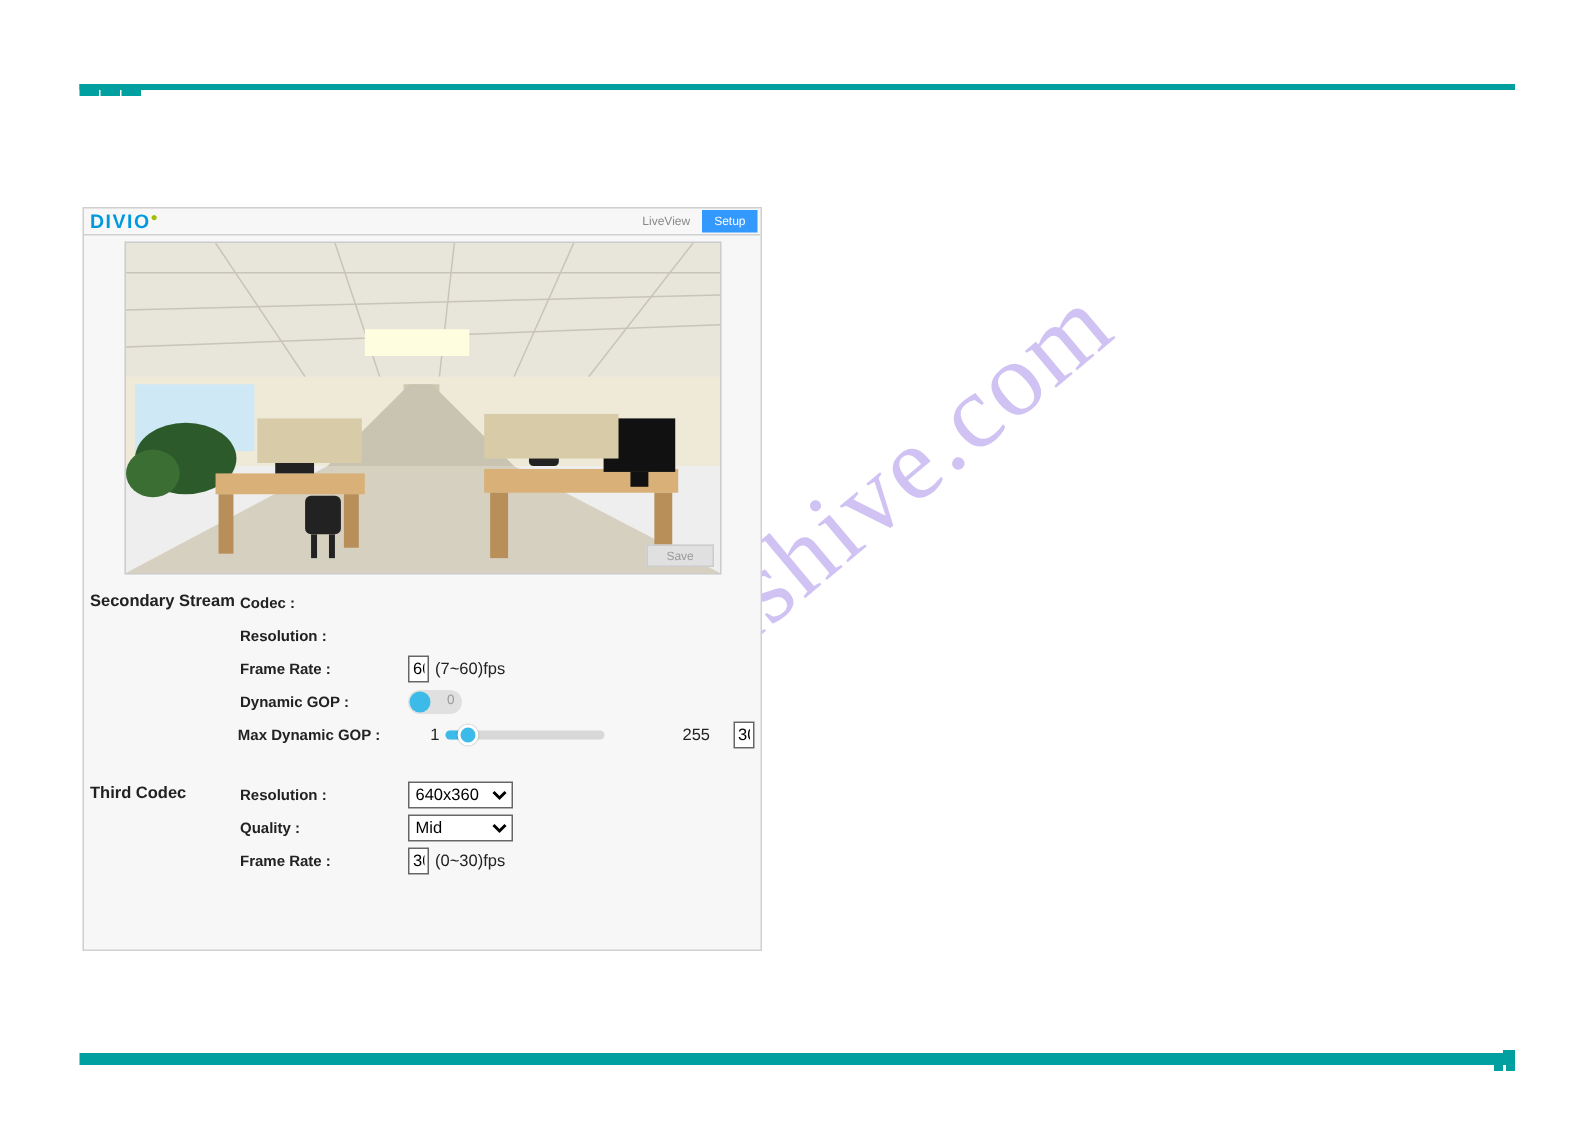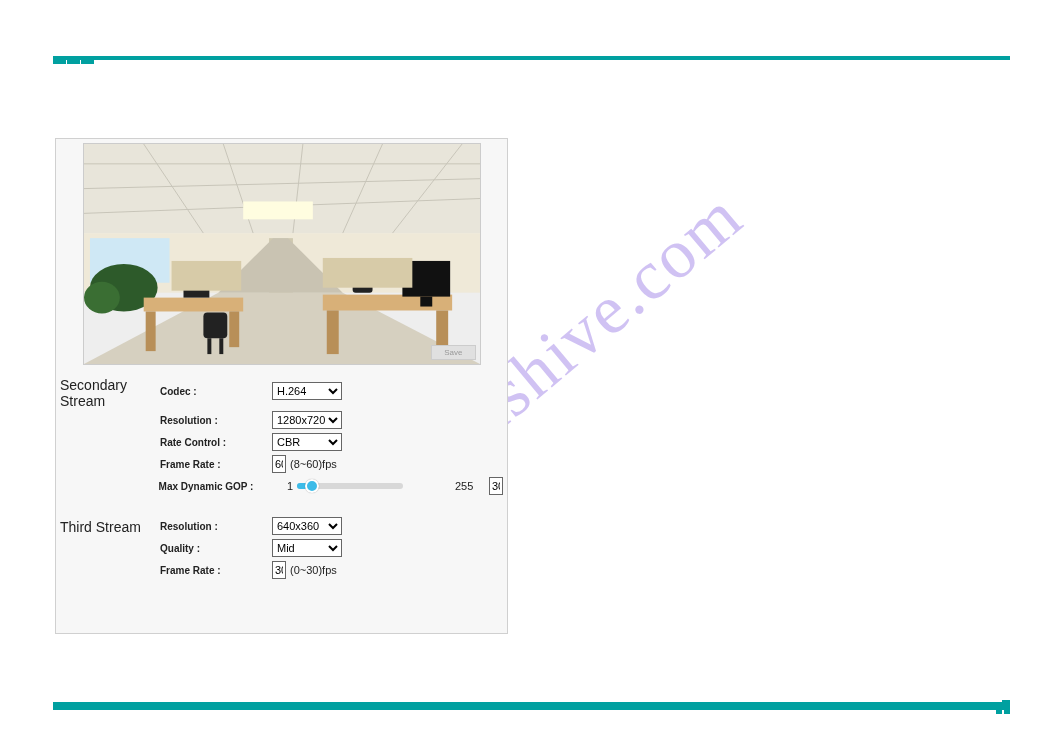--- a/index.html
+++ b/index.html
@@ -129,22 +129,22 @@
     font-size: 11px;
     color: #222;
   }
   .row {
     display: flex;
     align-items: center;
     min-height: 22px;
   }
   .col-group {
     width: 100px;
-    font-weight: normal;
-    font-size: 14px;
+    font-weight: bold;
+    font-size: 11px;
     align-self: flex-start;
     padding-top: 4px;
   }
   .col-label {
     width: 112px;
     font-size: 10px;
     font-weight: bold;
   }
   .col-control {
     flex: 1;
@@ -241,20 +241,29 @@
 <div class="footer-blocks">
   <div class="b1"></div>
     <div class="b2"></div>
     <div class="b3"></div>
 </div>
 
 <div class="watermark">manualshive.com</div>
 
 <div class="app-window">
 
+  <div class="app-header">
+    <div class="logo">
+      <span>DIVIO</span><span class="dot">●</span>
+    </div>
+    <div class="tabs">
+      <div class="tab">LiveView</div>
+      <div class="tab active">Setup</div>
+    </div>
+  </div>
 
   <div class="preview-area">
     <svg viewBox="0 0 398 222" preserveAspectRatio="none">
 
       <rect x="0" y="0" width="398" height="90" fill="#e8e5da"></rect>
       <line x1="0" y1="20" x2="398" y2="20" stroke="#c8c5b8" stroke-width="1"></line>
       <line x1="0" y1="45" x2="398" y2="35" stroke="#c8c5b8" stroke-width="1"></line>
       <line x1="0" y1="70" x2="398" y2="55" stroke="#c8c5b8" stroke-width="1"></line>
       <line x1="60" y1="0" x2="120" y2="90" stroke="#c8c5b8" stroke-width="1"></line>
       <line x1="140" y1="0" x2="170" y2="90" stroke="#c8c5b8" stroke-width="1"></line>
@@ -296,64 +305,61 @@
       <rect x="240" y="115" width="90" height="30" fill="#d7cba8"></rect>
     </svg>
     <button class="save-btn">Save</button>
   </div>
 
   <div class="settings">
 
     <div class="row">
       <div class="col-group">Secondary Stream</div>
       <div class="col-label">Codec :</div>
-      <div class="col-control">
-        <select class="sel"><option>H.264</option></select>
-      </div>
     </div>
     <div class="row">
       <div class="col-group"></div>
       <div class="col-label">Resolution :</div>
-      <div class="col-control">
-        <select class="sel"><option>1280x720</option></select>
-      </div>
-    </div>
-    <div class="row">
-      <div class="col-group"></div>
-      <div class="col-label">Rate Control :</div>
-      <div class="col-control">
-        <select class="sel"><option>CBR</option></select>
-      </div>
     </div>
     <div class="row">
       <div class="col-group"></div>
       <div class="col-label">Frame Rate :</div>
       <div class="col-control">
         <input class="txt" value="60" style="">
-        <span class="unit">(8~60)fps</span>
+        <span class="unit">(7~60)fps</span>
+      </div>
+    </div>
+    <div class="row">
+      <div class="col-group"></div>
+      <div class="col-label">Dynamic GOP :</div>
+      <div class="col-control">
+        <div class="toggle">
+          <div class="knob"></div>
+          <div class="tv">0</div>
+        </div>
       </div>
     </div>
     <div class="row">
       <div class="col-group"></div>
       <div class="col-label">Max Dynamic GOP :</div>
       <div class="col-control slider-row">
         <span class="slider-min">1</span>
         <div class="slider-track">
           <div class="slider-fill" style="width:12%"></div>
           <div class="slider-knob" style="left:8px"></div>
         </div>
         <span class="slider-max">255</span>
         <input class="txt" value="30" style="">
       </div>
     </div>
 
     <div class="group-gap"></div>
 
     <div class="row">
-      <div class="col-group">Third Stream</div>
+      <div class="col-group">Third Codec</div>
       <div class="col-label">Resolution :</div>
       <div class="col-control">
         <select class="sel"><option>640x360</option></select>
       </div>
     </div>
     <div class="row">
       <div class="col-group"></div>
       <div class="col-label">Quality :</div>
       <div class="col-control">
         <select class="sel"><option>Mid</option></select>

